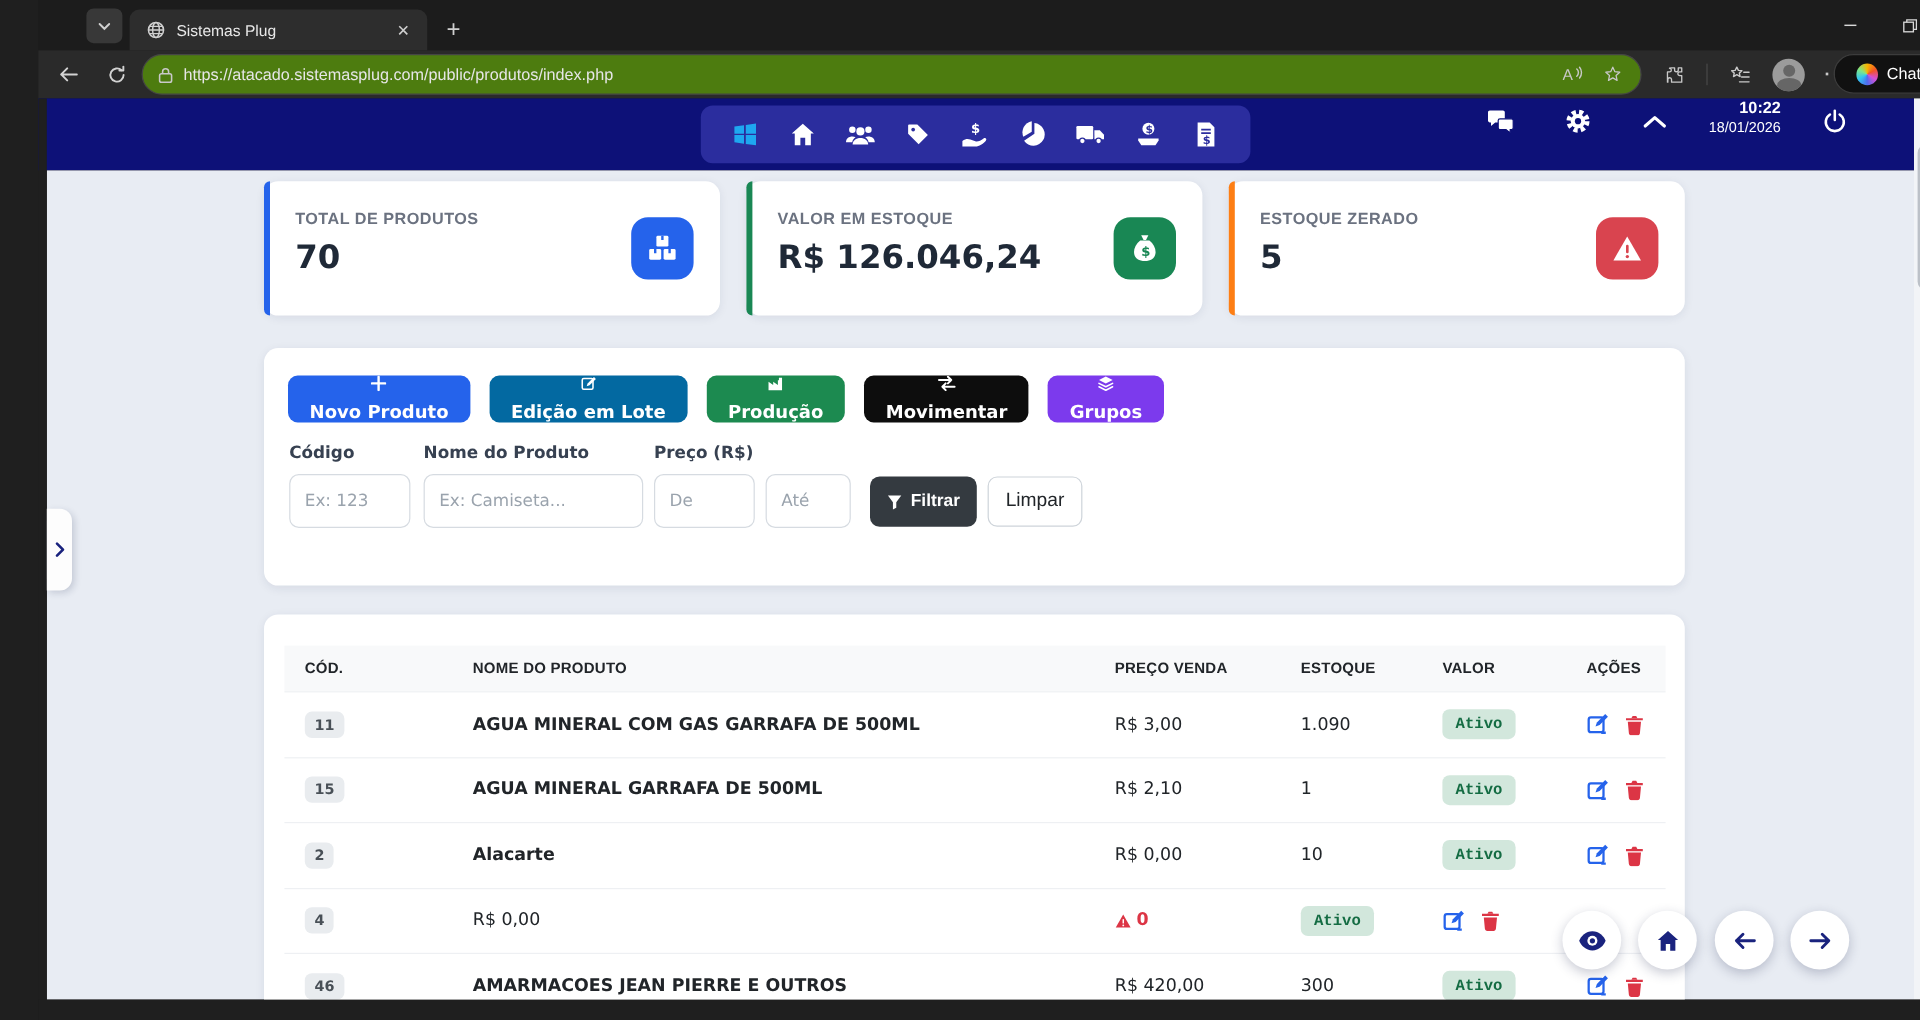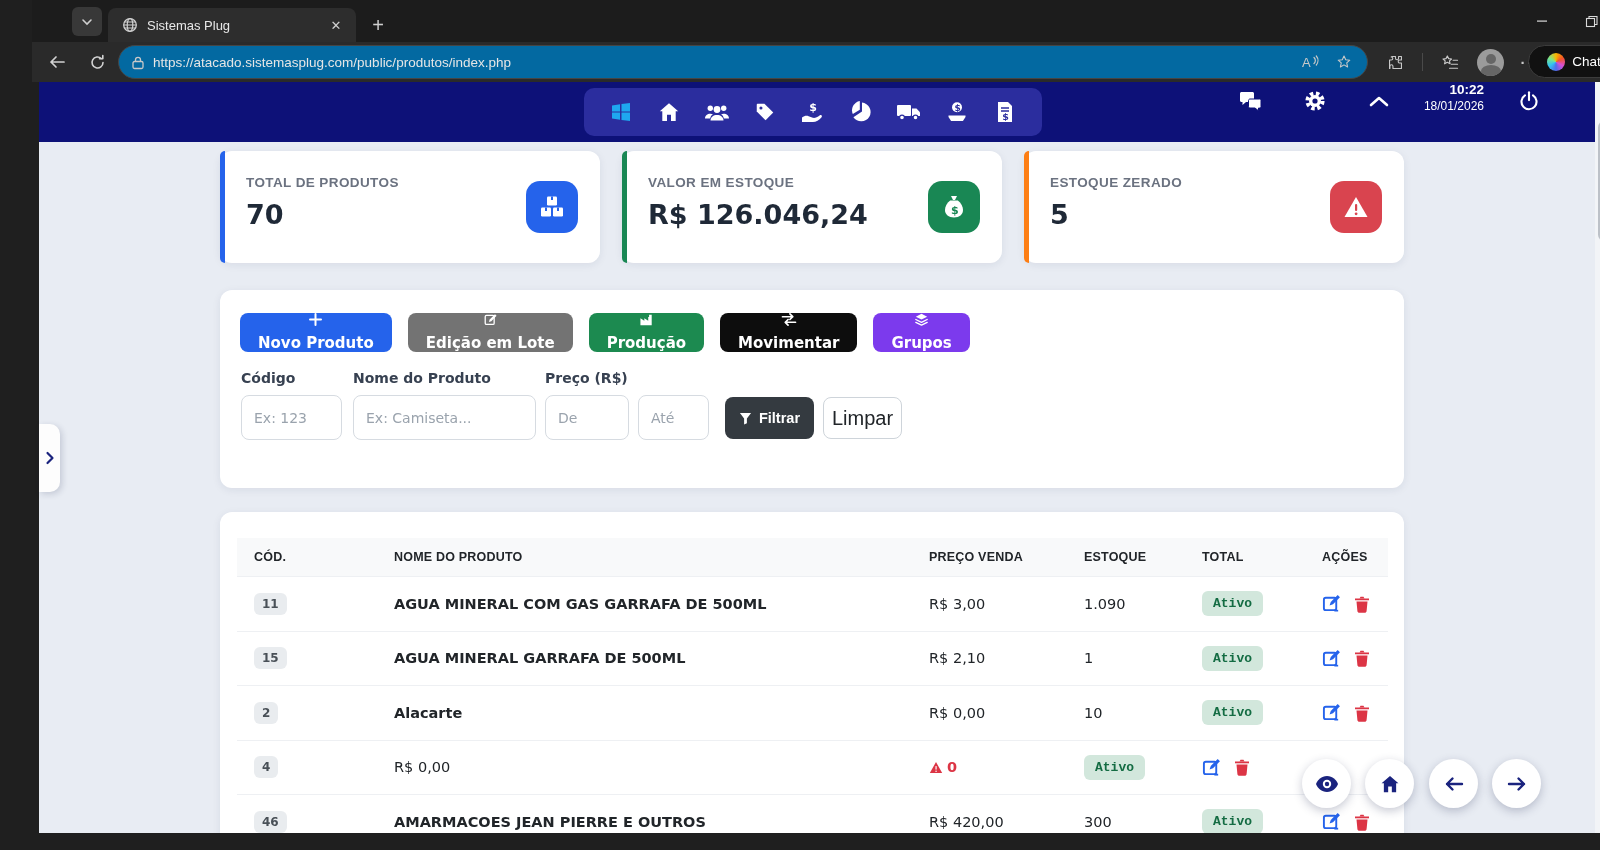--- a/index.html
+++ b/index.html
@@ -13,21 +13,21 @@
     display:flex; align-items:center; justify-content:center; cursor:pointer; }
   #browser-tab { left:44px; top:8px; width:248px; height:34px; background:#2d2d2d; border-radius:8px 8px 0 0;
     display:flex; align-items:center; padding:0 10px 0 14px; gap:9px; color:#e8e8e8; font-size:13px; }
   #browser-tab .tab-title { flex:1; white-space:nowrap; overflow:hidden; }
   .tab-close { color:#cfcfcf; font-size:13px; width:20px; height:20px; display:flex; align-items:center; justify-content:center; border-radius:4px; cursor:pointer; }
   #new-tab-btn { left:300px; top:11px; width:28px; height:28px; color:#cfcfcf; font-size:20px; display:flex; align-items:center; justify-content:center; cursor:pointer; }
   .win-ctrl { top:0; width:46px; height:42px; display:flex; align-items:center; justify-content:center; cursor:pointer; }
 
   #toolbar { left:0; top:42px; width:1600px; height:40px; background:#2a2a2a; display:flex; align-items:center; }
   .tool-icon { width:34px; height:30px; display:flex; align-items:center; justify-content:center; cursor:pointer; }
-  #address-bar { left:86px; top:45px; width:1250px; height:34px; background:#0369a1; border:1px solid #454545;
+  #address-bar { left:86px; top:45px; width:1250px; height:34px; background:#4d7c0f; border:1px solid #454545;
     border-radius:17px; display:flex; align-items:center; padding:0 10px 0 12px; gap:8px; }
   #url-input { flex:1; background:transparent; border:none; outline:none; color:#e6e6e6; font-size:13.5px; font-family:"Liberation Sans",sans-serif; }
   #copilot-chat-btn { left:1496px; top:45px; height:33px; width:92px; background:#111; border:1px solid #3c3c3c; border-radius:17px;
     display:flex; align-items:center; justify-content:center; gap:7px; color:#fff; font-size:13.5px; cursor:pointer; }
   .copilot-logo { width:18px; height:18px; border-radius:50%;
     background:conic-gradient(#f8b500,#f35325,#d64fd6,#4f6bed,#31c4f3,#7ee787,#f8b500); }
   #avatar-btn { width:27px; height:27px; border-radius:50%; background:#9b9b9b; overflow:hidden; position:relative; cursor:pointer; }
   #avatar-btn .head { position:absolute; left:8.5px; top:5px; width:10px; height:10px; border-radius:50%; background:#666; }
   #avatar-btn .body { position:absolute; left:3.5px; top:16px; width:20px; height:12px; border-radius:50%; background:#666; }
   .toolbar-divider { width:1px; height:18px; background:#4a4a4a; }
@@ -65,21 +65,21 @@
   #action-row { position:absolute; left:20px; top:23px; display:flex; gap:16px; }
   .act-btn { height:39px; border:none; border-radius:8px; color:#fff; font-size:15px; font-weight:bold;
     font-family:"DejaVu Sans",sans-serif; display:flex; align-items:center; gap:8px; padding:0 18px; cursor:pointer;flex-direction:column; }
   .flt-label { position:absolute; top:80px; font-size:14px; font-weight:bold; color:#374151; font-family:"DejaVu Sans",sans-serif; }
   .flt-input { position:absolute; top:105px; height:45px; border:1px solid #d6dbe1; border-radius:8px; padding:0 12px;
     font-size:14px; color:#7f1d1d; font-family:"DejaVu Sans",sans-serif; outline:none; background:#fff; }
   .flt-input::placeholder { color:#9aa3ad; }
   #filtrar-btn { position:absolute; left:505px; top:107px; width:89px; height:42px; background:#343a40; color:#fff;
     border:none; border-radius:8px; font-size:14.5px; font-weight:bold; display:flex; align-items:center; justify-content:center; gap:7px; cursor:pointer; }
   #limpar-btn { position:absolute; left:603px; top:107px; width:79px; height:42px; background:#fff; color:#212529;
-    border:1px solid #ced4da; border-radius:8px; font-size:20px; display:flex; align-items:center; justify-content:center; cursor:pointer; }
+    border:1px solid #ced4da; border-radius:8px; font-size:16px; display:flex; align-items:center; justify-content:center; cursor:pointer; }
 
   
   #table-card { left:188px; top:512px; width:1184px; height:340px; background:#fff; border-radius:12px 12px 0 0;
     box-shadow:0 2px 8px rgba(30,40,80,.08); padding:26px 16px 0 17px; overflow:hidden; }
   .tgrid { display:grid; grid-template-columns:140px 535px 155px 118px 120px 1fr; align-items:center; padding-left:17px; }
   #thead { height:38px; background:#f8f9fa; font-size:12.5px; font-weight:bold; color:#212529; letter-spacing:.2px; }
   .trow { height:54.5px; border-top:1px solid #eef0f3; font-family:"DejaVu Sans",sans-serif; }
   .trow:first-of-type { border-top:none; }
   .cod-badge { display:inline-block; background:#e9ecef; color:#495057; font-size:12px; font-weight:bold;
     border-radius:6px; padding:4px 8px; }
@@ -331,21 +331,21 @@
 </div>
 
 <div id="filter-panel" class="abs">
   <div id="action-row">
     <button class="act-btn" style="background:#2563eb">
       <svg width="13" height="13" viewBox="0 0 13 13">
           <path d="M6.5 1v11M1 6.5h11" stroke="#fff" stroke-width="2" stroke-linecap="round"></path>
         </svg>
       <span>Novo Produto</span>
     </button>
-    <button class="act-btn" style="background:#737373">
+    <button class="act-btn" style="background:#0369a1">
       <svg width="15" height="15" viewBox="0 0 16 16">
         <rect x="1.5" y="3" width="11" height="11" rx="1.5" fill="none" stroke="#fff" stroke-width="1.6"></rect>
         <path d="M6 11l1-3 6.5-6.5 2 2L9 10z" fill="#fff"></path>
       </svg>
       <span>Edição em Lote</span>
     </button>
     <button class="act-btn" style="background:#1c8a50">
       <svg width="15" height="14" viewBox="0 0 16 15">
         <path d="M1 14V6l4.5 3V6l4.5 3V4.5h1V2h3v12z" fill="#fff"></path>
       </svg>
@@ -386,21 +386,21 @@
     <span>Limpar</span>
   </button>
 </div>
 
 <div id="table-card" class="abs">
   <div id="thead" class="tgrid">
     <span>CÓD.</span>
     <span>NOME DO PRODUTO</span>
     <span>PREÇO VENDA</span>
     <span>ESTOQUE</span>
-    <span>TOTAL</span>
+    <span>VALOR</span>
     <span>AÇÕES</span>
   </div>
 
   <div class="trow tgrid">
     <span><span class="cod-badge">11</span></span>
     <span class="pname">AGUA MINERAL COM GAS GARRAFA DE 500ML</span>
     <span class="pprice">R$ 3,00</span>
     <span class="pstock">1.090</span>
     <span><span class="status-pill">Ativo</span></span>
     <span class="row-actions">

